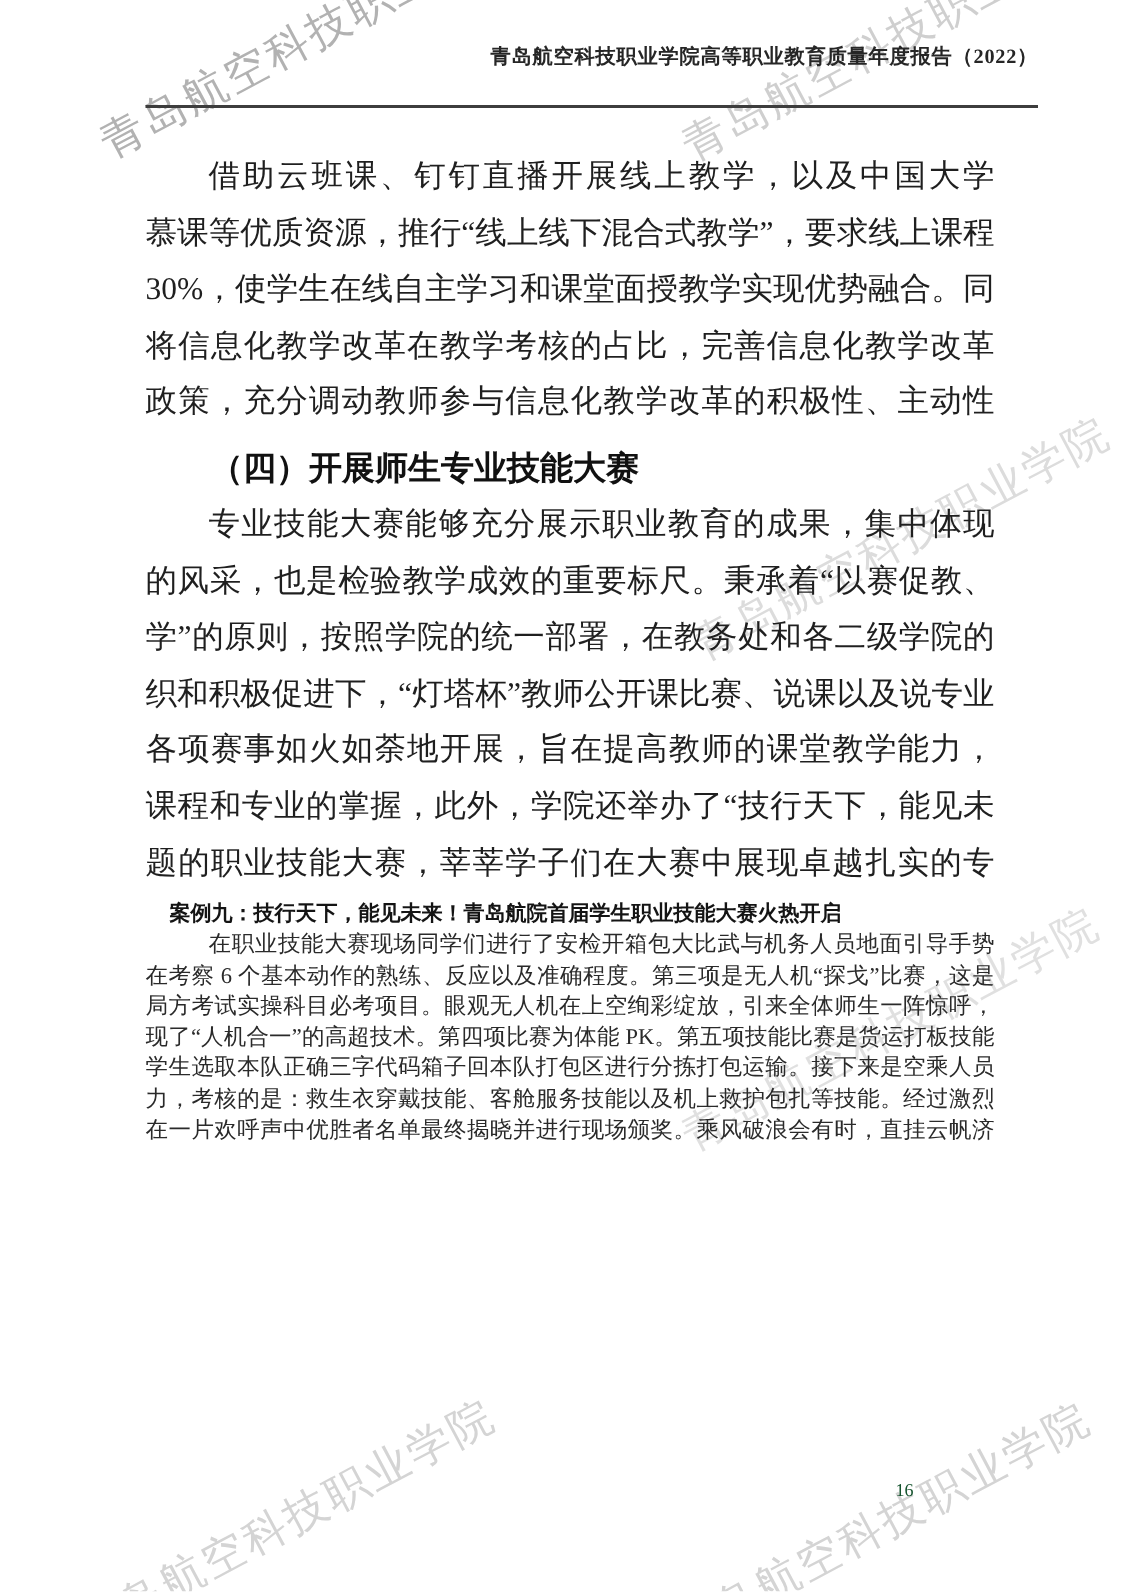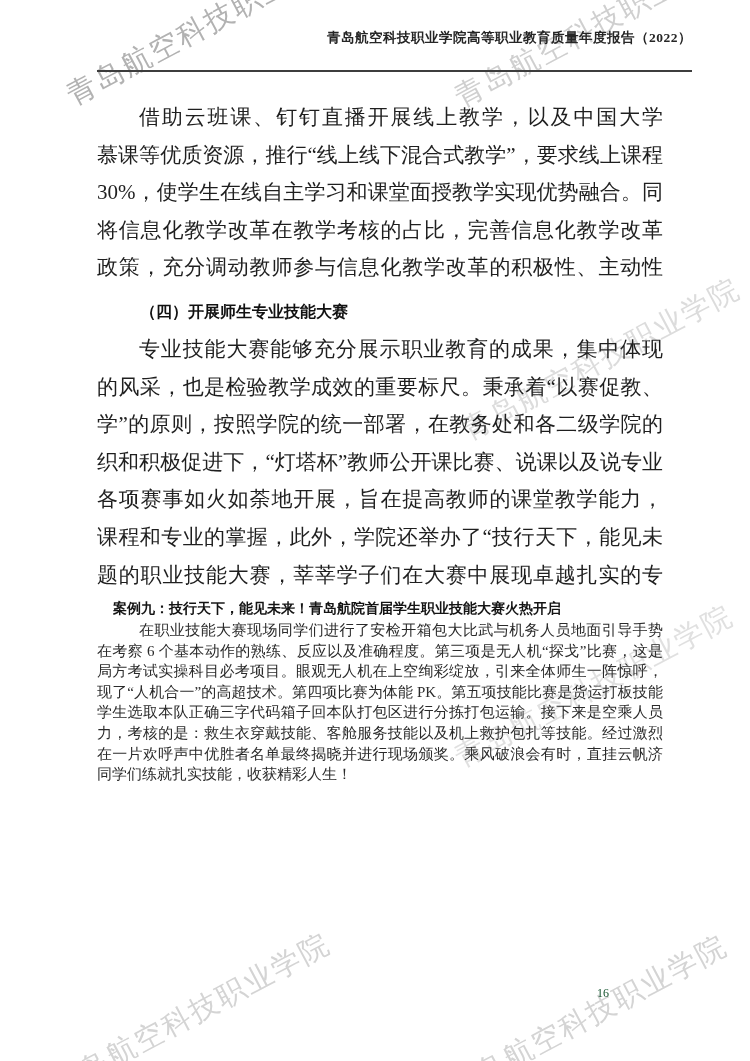--- a/index.html
+++ b/index.html
@@ -51,21 +51,21 @@
     text-align:justify;text-align-last:justify;
     overflow:hidden;
   }
   .bl.first{padding-left:42px;}
   .bl.last{text-align-last:left;}
   .sec-heading{
     position:absolute;left:97px;top:293px;width:566px;
     height:38px;line-height:38px;
     padding-left:43px;box-sizing:border-box;
     font-family:Liberation Sans, sans-serif;
-    font-size:16px;font-weight:700;color:#111111;
+    font-size:22px;font-weight:700;color:#111111;
   }
   
   .case-title{
     position:absolute;left:97px;top:597px;width:566px;
     height:22px;line-height:22px;
     padding-left:16px;box-sizing:border-box;
     font-family:"Liberation Sans","DejaVu Sans",sans-serif;
     font-size:14px;font-weight:700;color:#141414;
   }
   .case-body{top:620px;}
@@ -123,18 +123,17 @@
 
   <div class="case-title">案例九：技行天下，能见未来！青岛航院首届学生职业技能大赛火热开启</div>
   <div class="col case-body">
     <div class="cl first">在职业技能大赛现场同学们进行了安检开箱包大比武与机务人员地面引导手势比赛，旨</div>
     <div class="cl">在考察 6 个基本动作的熟练、反应以及准确程度。第三项是无人机“探戈”比赛，这是 AOPA</div>
     <div class="cl">局方考试实操科目必考项目。眼观无人机在上空绚彩绽放，引来全体师生一阵惊呼，真正展</div>
     <div class="cl">现了“人机合一”的高超技术。第四项比赛为体能 PK。第五项技能比赛是货运打板技能接力，</div>
     <div class="cl">学生选取本队正确三字代码箱子回本队打包区进行分拣打包运输。接下来是空乘人员技能接</div>
     <div class="cl">力，考核的是：救生衣穿戴技能、客舱服务技能以及机上救护包扎等技能。经过激烈角逐，</div>
     <div class="cl">在一片欢呼声中优胜者名单最终揭晓并进行现场颁奖。乘风破浪会有时，直挂云帆济沧海。</div>
-    <div class="cl last">同学们练就扎实技能，收获精彩人生！</div>
   </div>
 
   <div class="page-num">16</div>
 
 </div>
 
 </body></html>

